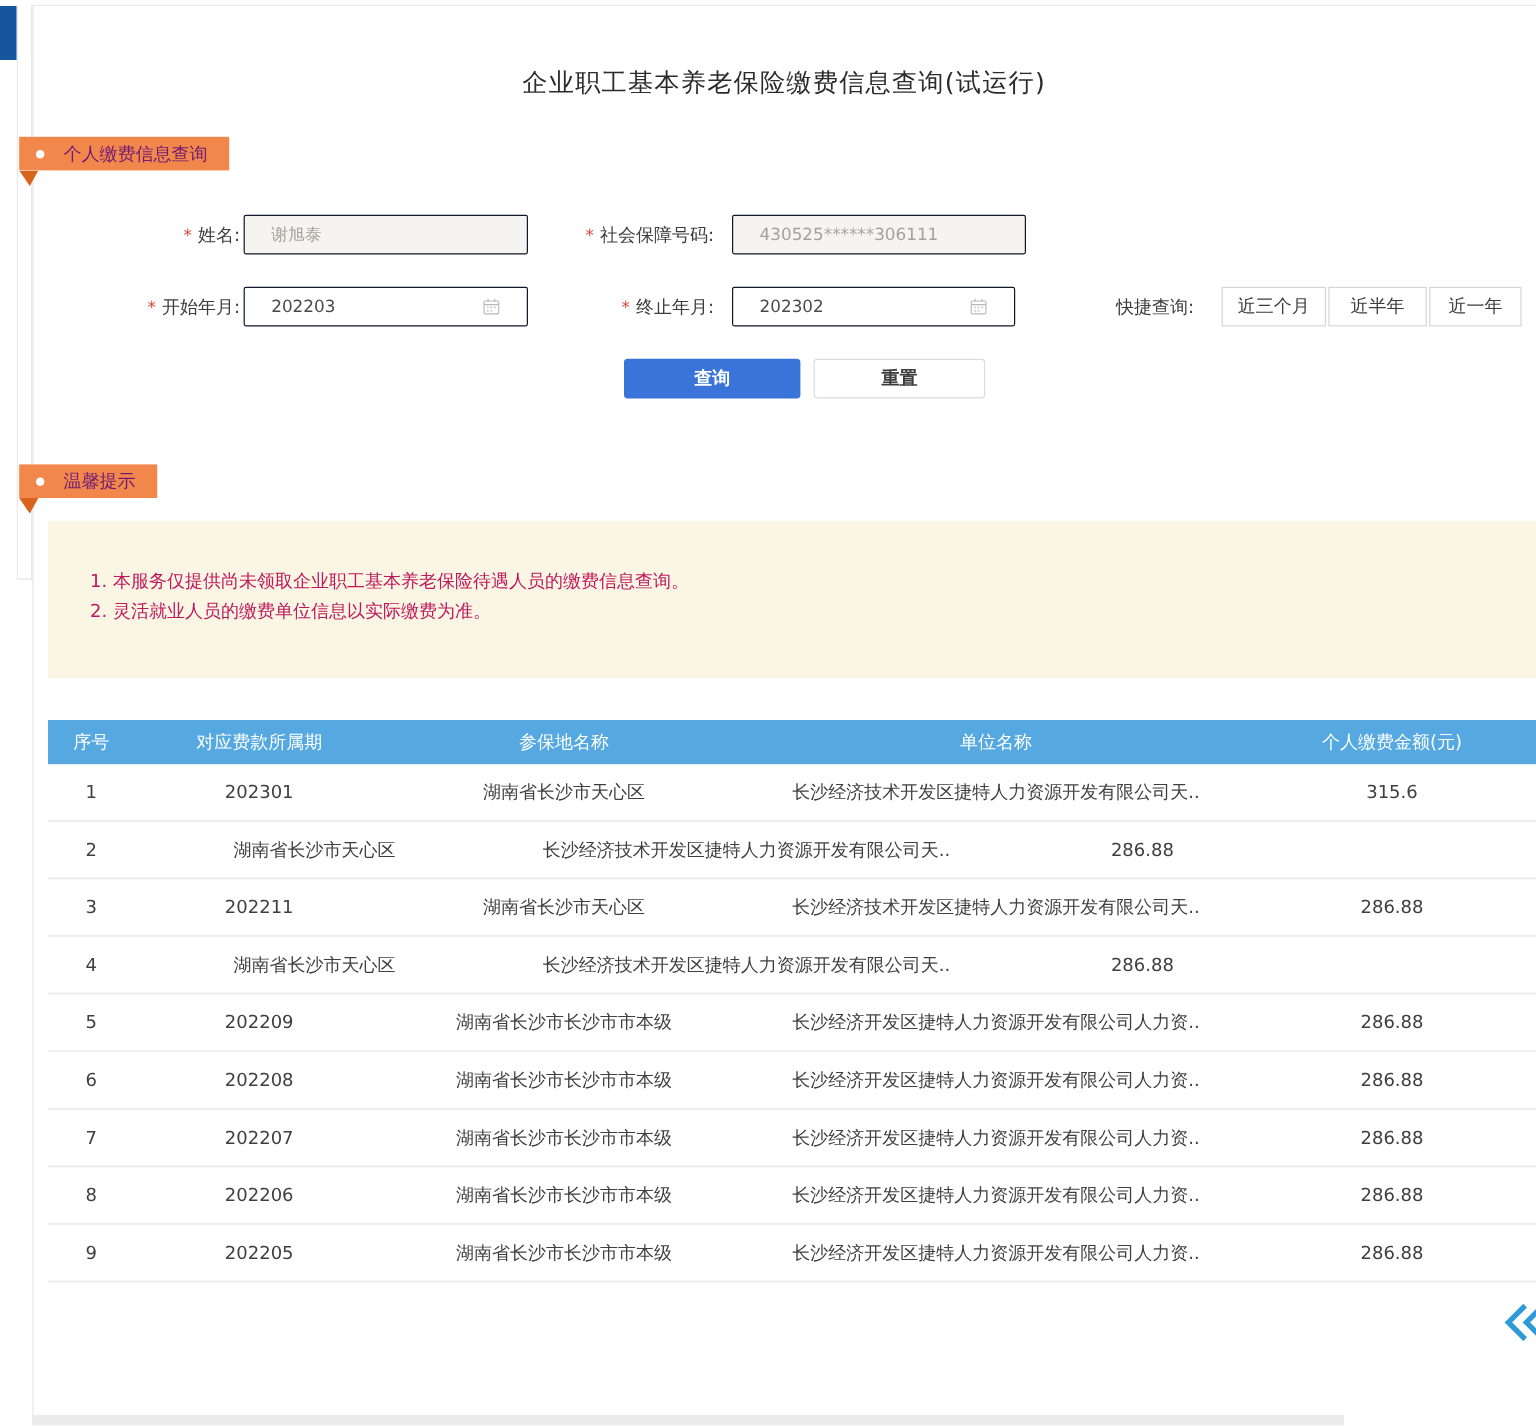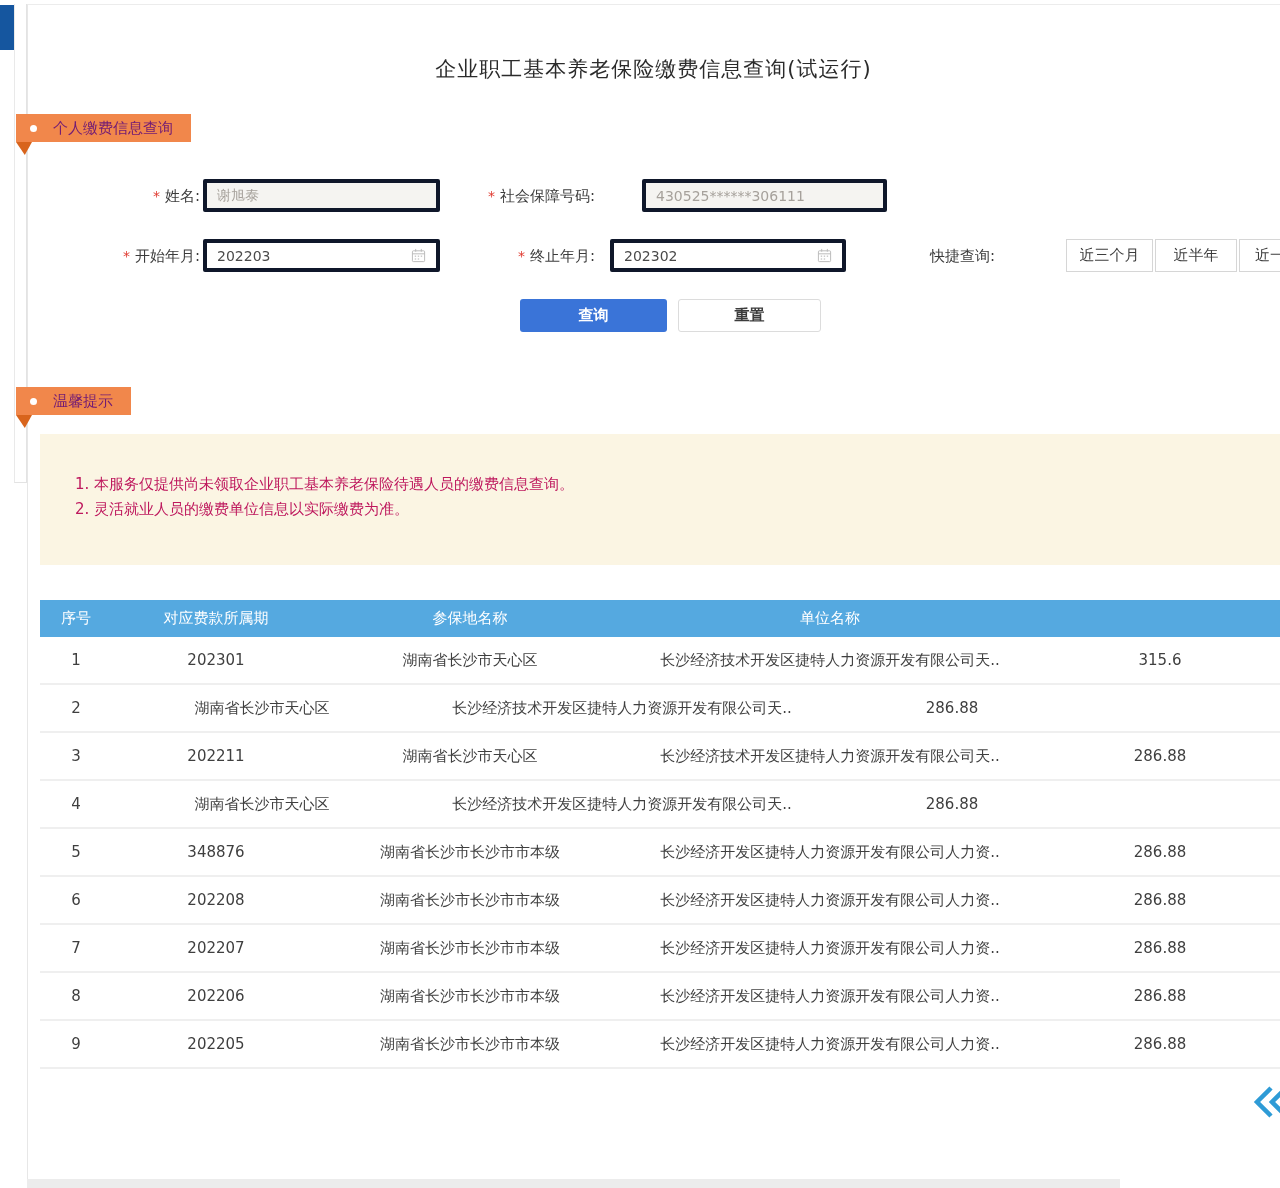--- a/index.html
+++ b/index.html
@@ -23,28 +23,28 @@
   
   .ribbon { left:16px; height:28px; background:#F1874B; color:#701a75; font-size:15px;
     display:flex; align-items:center; padding:0 18px 0 14px; z-index:3; }
   .ribbon .dot { width:7px; height:7px; border-radius:50%; background:#fff; margin-right:16px; flex:0 0 auto; }
   .ribbon-fold { left:16px; width:16px; height:13px; background:#D8641C;
     clip-path:polygon(0 0, 100% 0, 55% 100%); z-index:2; }
 
   
   .f-label { font-size:15px; color:#3c3c3c; text-align:right; }
   .req { color:#e03a30; margin-right:5px; font-size:14px; }
-  .inp { height:33px; border:4px solid #0f172a; border-radius:2px; font-size:14px;
-    display:flex; align-items:center; padding:0 10px; }
+  .inp { height:33px; border:1px solid #0f172a; border-radius:2px; font-size:14px;
+    display:flex; align-items:center; padding:0 22px; }
   .inp.disabled { background:#f5f4f1; color:#a6a19b; }
   .inp.editable { background:#fff; color:#4a4a4a; justify-content:space-between; }
   .cal-icon { flex:0 0 auto; margin-left:6px; display:flex; }
 
   .qbtn { top:239px; height:33px; border:1px solid #d6d6d6; background:#fff; font-size:15px;
-    color:#3c3c3c; display:flex; align-items:center; justify-content:center; cursor:pointer;margin-left:48px; }
+    color:#3c3c3c; display:flex; align-items:center; justify-content:center; cursor:pointer; }
 
   .act-btn { top:299px; height:33px; border-radius:3px; font-size:15px;
     display:flex; align-items:center; justify-content:center; cursor:pointer;font-weight:bold; }
   #btn-query { left:520px; width:147px; background:#3A74D8; color:#fff; }
   #btn-reset { left:678px; width:143px; background:#fff; border:1px solid #dcdcdc; color:#3c3c3c; }
 
   
   #tip-box { left:40px; top:434px; width:1240px; height:131px; background:#FBF5E3;
     padding:38px 0 0 35px; }
   #tip-box .tip-line { color:#be185d; font-size:15px; line-height:25px; }
@@ -80,21 +80,21 @@
 <div class="abs f-label" style="left:80px; top:187px; width:120px;">
   <span class="req">*</span><span>姓名:</span>
 </div>
 <div class="abs inp disabled" style="left:203px; top:179px; width:237px;">
   <span>谢旭泰</span>
 </div>
 
 <div class="abs f-label" style="left:450px; top:187px; width:145px;">
   <span class="req">*</span><span>社会保障号码:</span>
 </div>
-<div class="abs inp disabled" style="left:610px; top:179px; width:245px;margin-left:32px;">
+<div class="abs inp disabled" style="left:610px; top:179px; width:245px;">
   <span>430525******306111</span>
 </div>
 
 <div class="abs f-label" style="left:78px; top:247px; width:122px;">
   <span class="req">*</span><span>开始年月:</span>
 </div>
 <div class="abs inp editable" style="left:203px; top:239px; width:237px;">
   <span>202203</span>
   <span class="cal-icon">
     <svg width="15" height="15" viewBox="0 0 16 16">
@@ -149,20 +149,21 @@
   <div class="tip-line">1. 本服务仅提供尚未领取企业职工基本养老保险待遇人员的缴费信息查询。</div>
   <div class="tip-line">2. 灵活就业人员的缴费单位信息以实际缴费为准。</div>
 </div>
 
 <div class="abs" id="result-table">
   <div class="thead">
     <div class="th c0">序号</div>
     <div class="th c1">对应费款所属期</div>
     <div class="th c2">参保地名称</div>
     <div class="th c3">单位名称</div>
+    <div class="th c4">个人缴费金额(元)</div>
   </div>
   <div>
       <div class="trow">
         <div class="td c0">1</div>
         <div class="td c1">202301</div>
         <div class="td c2">湖南省长沙市天心区</div>
         <div class="td c3">长沙经济技术开发区捷特人力资源开发有限公司天..</div>
         <div class="td c4">315.6</div>
       </div>
       <div class="trow">
@@ -179,21 +180,21 @@
         <div class="td c4">286.88</div>
       </div>
       <div class="trow">
         <div class="td c0">4</div>
         <div class="td c2">湖南省长沙市天心区</div>
         <div class="td c3">长沙经济技术开发区捷特人力资源开发有限公司天..</div>
         <div class="td c4">286.88</div>
       </div>
       <div class="trow">
         <div class="td c0">5</div>
-        <div class="td c1">348876</div>
+        <div class="td c1">202209</div>
         <div class="td c2">湖南省长沙市长沙市市本级</div>
         <div class="td c3">长沙经济开发区捷特人力资源开发有限公司人力资..</div>
         <div class="td c4">286.88</div>
       </div>
       <div class="trow">
         <div class="td c0">6</div>
         <div class="td c1">202208</div>
         <div class="td c2">湖南省长沙市长沙市市本级</div>
         <div class="td c3">长沙经济开发区捷特人力资源开发有限公司人力资..</div>
         <div class="td c4">286.88</div>

